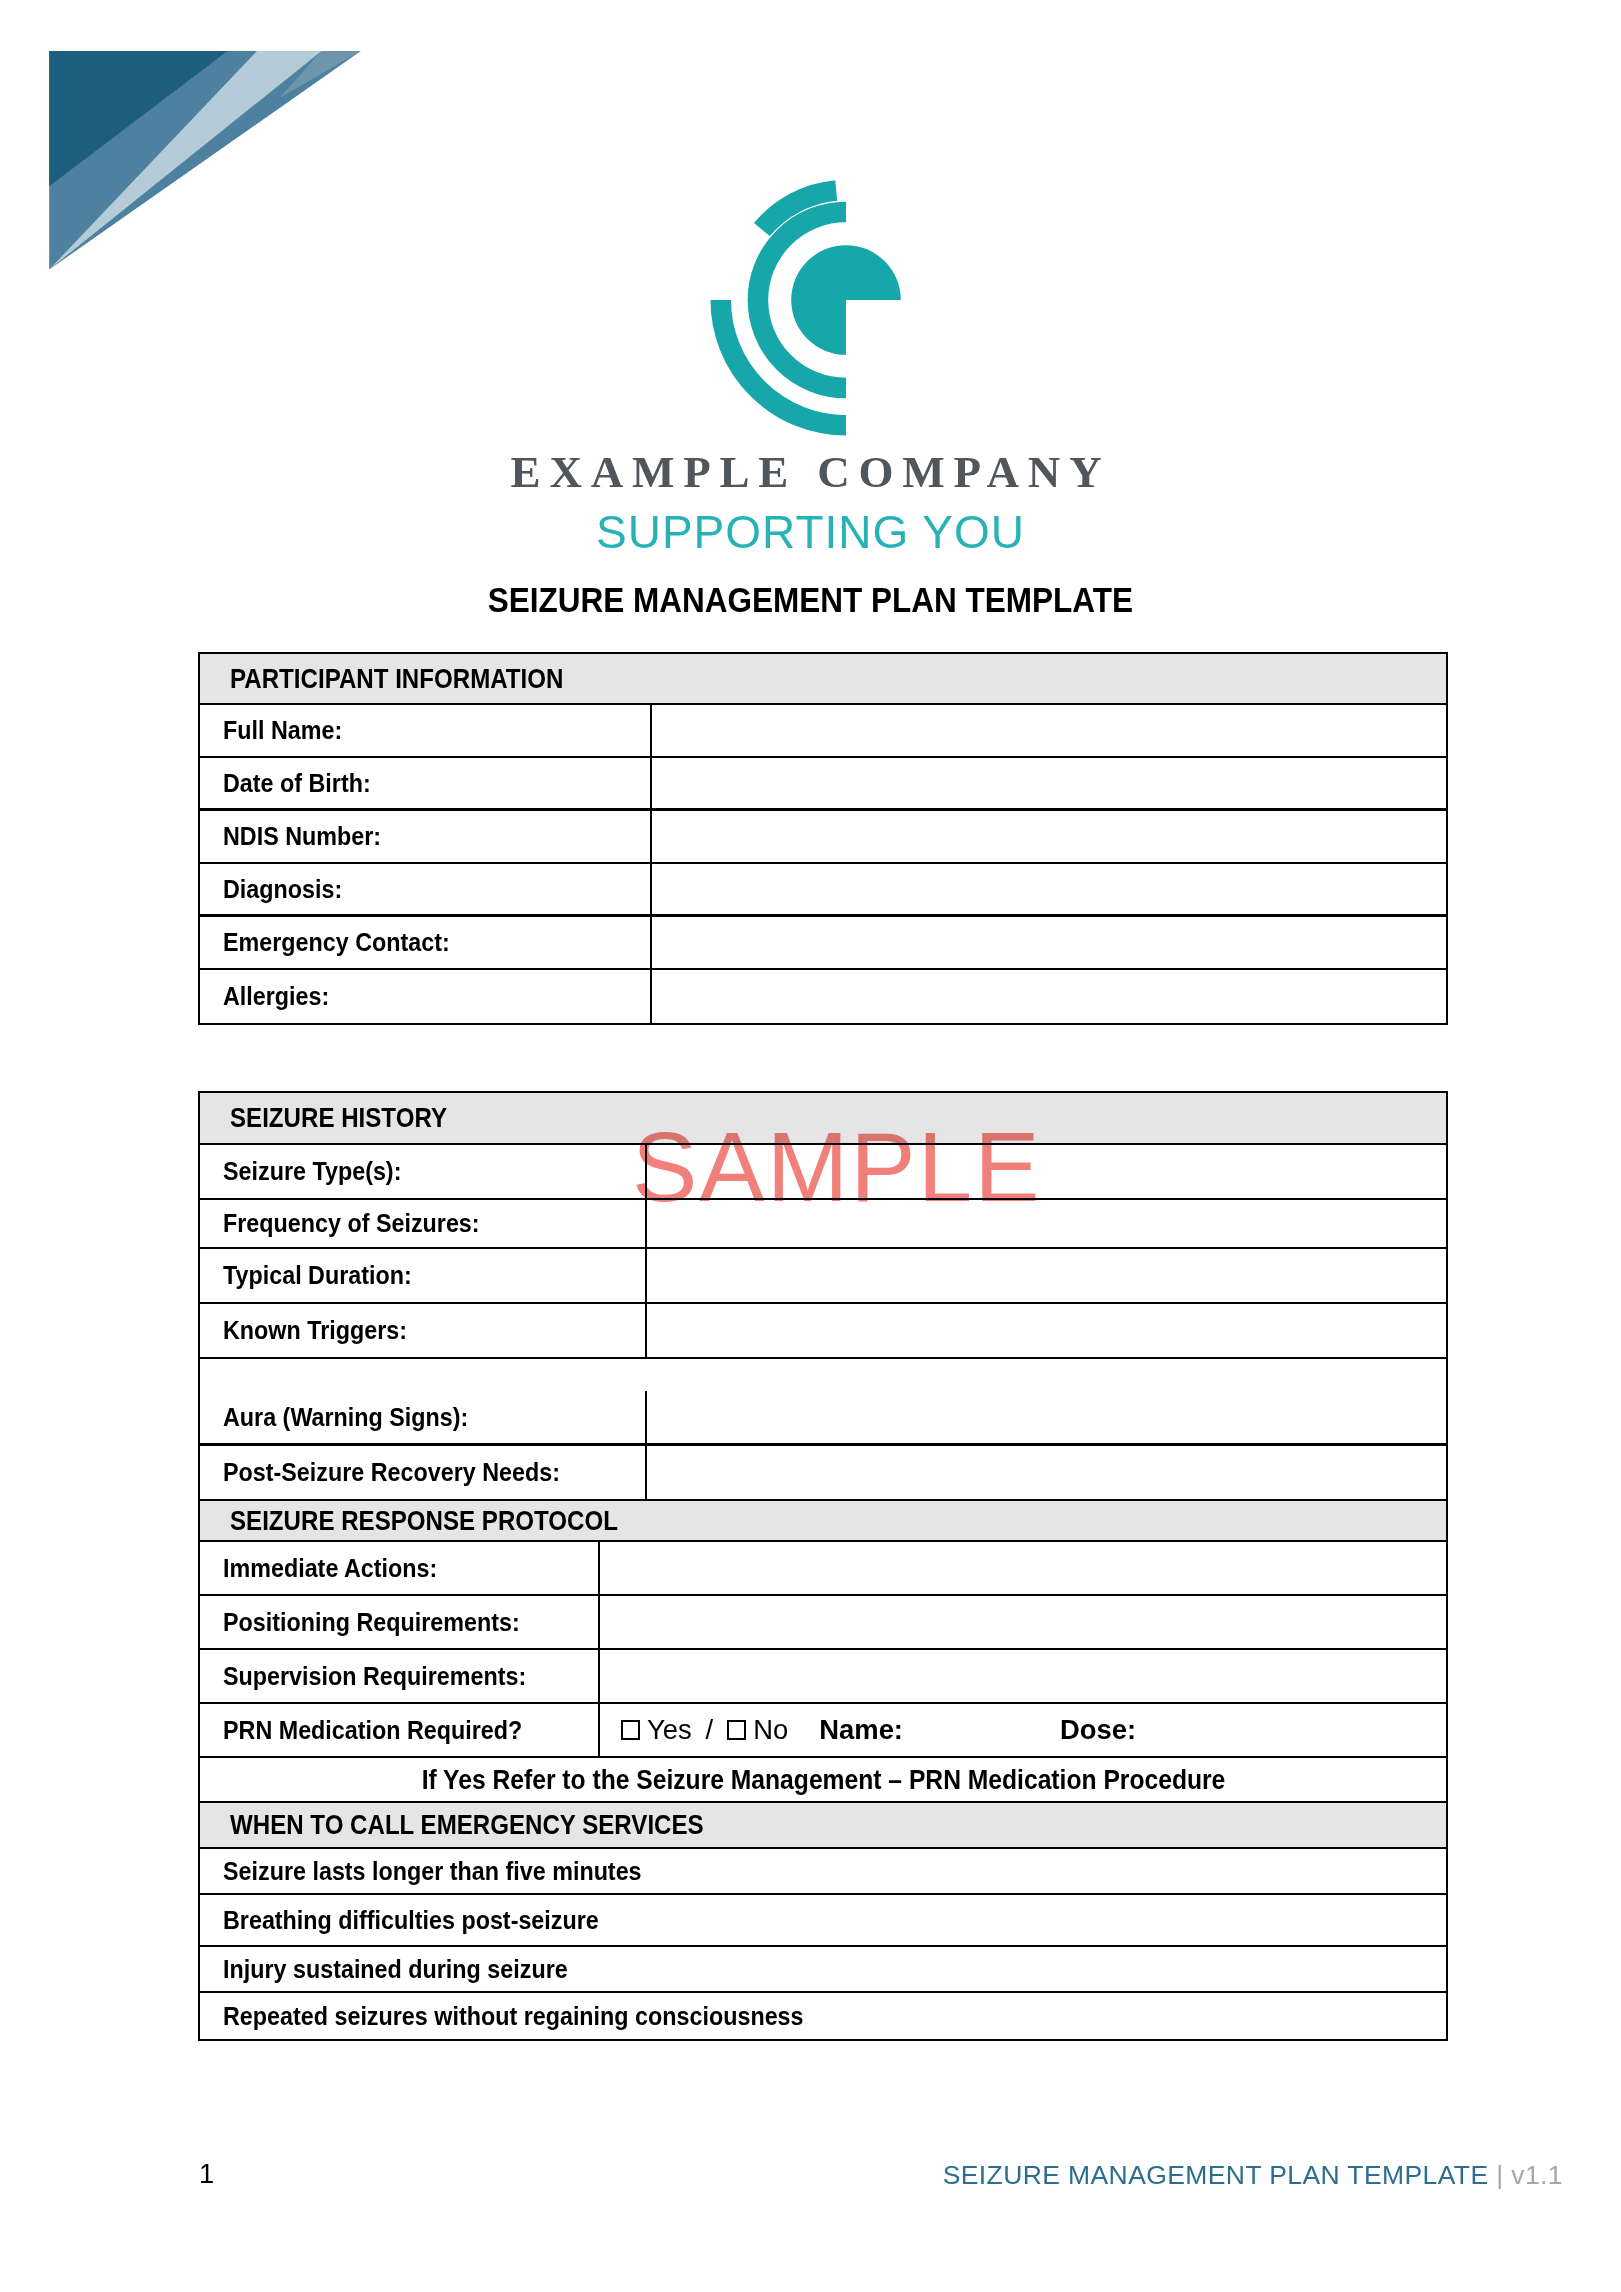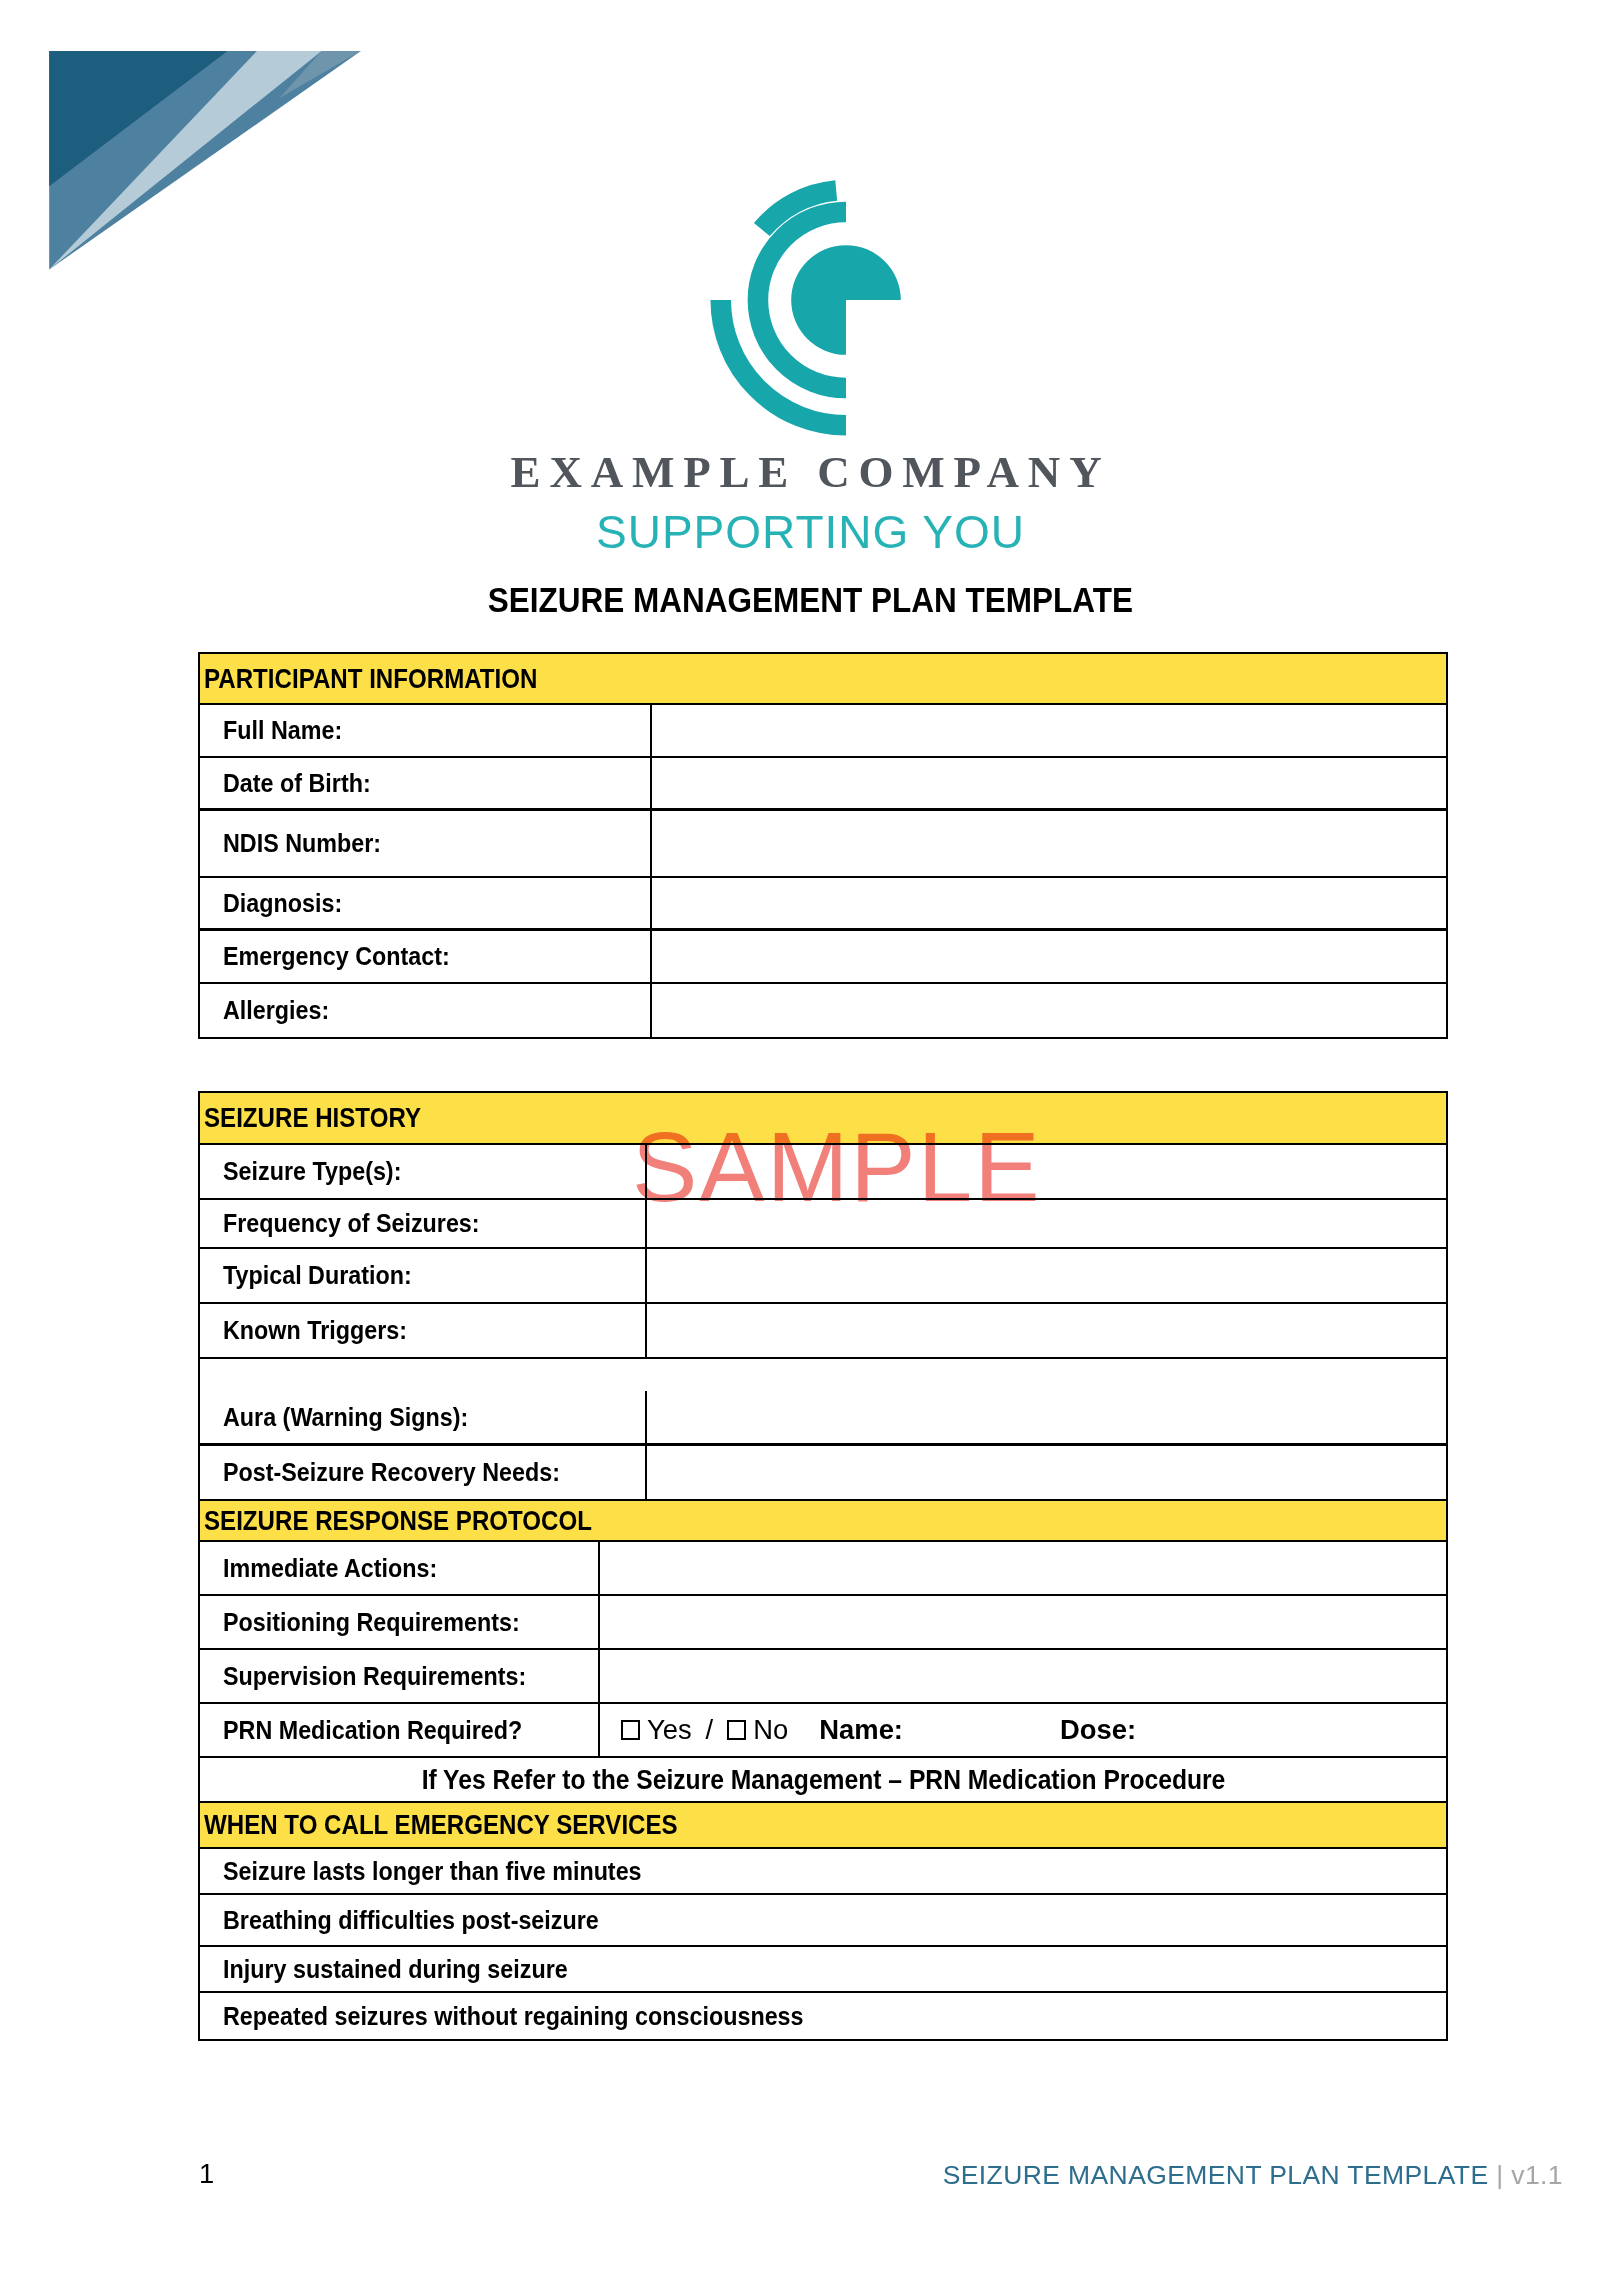--- a/index.html
+++ b/index.html
@@ -21,21 +21,21 @@
              text-align:center; font-size:46px; font-weight:400; letter-spacing:1px; color:#27b2b6; }
   .doc-title { position:absolute; left:0; right:0; top:574px; height:51px; line-height:51px;
                text-align:center; font-size:35px; font-weight:700; }
 
   
   .tbl { position:absolute; left:198px; width:1250px; border:2.9px solid #000; box-sizing:border-box; background:#fff; }
   .trow { display:flex; align-items:center; border-bottom:2px solid #000; box-sizing:border-box; }
   .trow:last-child { border-bottom:none; }
   .trow.b3 { border-bottom-width:2.9px; }
   .trow.b4 { border-bottom-width:3.9px; }
-  .ghead { background:#fde047; font-weight:700; font-size:27.4px; padding-left:4px; }
+  .ghead { background:#e5e5e5; font-weight:700; font-size:27.4px; padding-left:30px; }
   .lcell { align-self:stretch; display:flex; align-items:center; padding-left:22.5px;
            border-right:2px solid #000; box-sizing:border-box; font-weight:700; font-size:26.5px; }
   .vcell { flex:1; align-self:stretch; }
   .w461 { width:452px; } .w456 { width:447px; } .w408 { width:400px; }
   .item-row { padding-left:22.5px; font-weight:700; font-size:26.5px; }
   .note-row { justify-content:center; font-weight:700; font-size:27.4px; }
 
   
   .prn-val { display:flex; align-items:center; padding-left:20.6px; font-size:27.4px; }
   .cbx { width:19.6px; height:19.6px; border:2.5px solid #000; box-sizing:border-box;
@@ -87,21 +87,21 @@
           <span class="cond">Full Name:</span>
         </div>
       <div class="vcell"></div>
     </div>
     <div class="trow b4" style="height:53px;">
       <div class="lcell w461">
           <span class="cond">Date of Birth:</span>
         </div>
       <div class="vcell"></div>
     </div>
-    <div class="trow" style="height:67px;">
+    <div class="trow" style="height:53px;">
       <div class="lcell w461">
           <span class="cond">NDIS Number:</span>
         </div>
       <div class="vcell"></div>
     </div>
     <div class="trow b4" style="height:53px;">
       <div class="lcell w461">
           <span class="cond">Diagnosis:</span>
         </div>
       <div class="vcell"></div>

